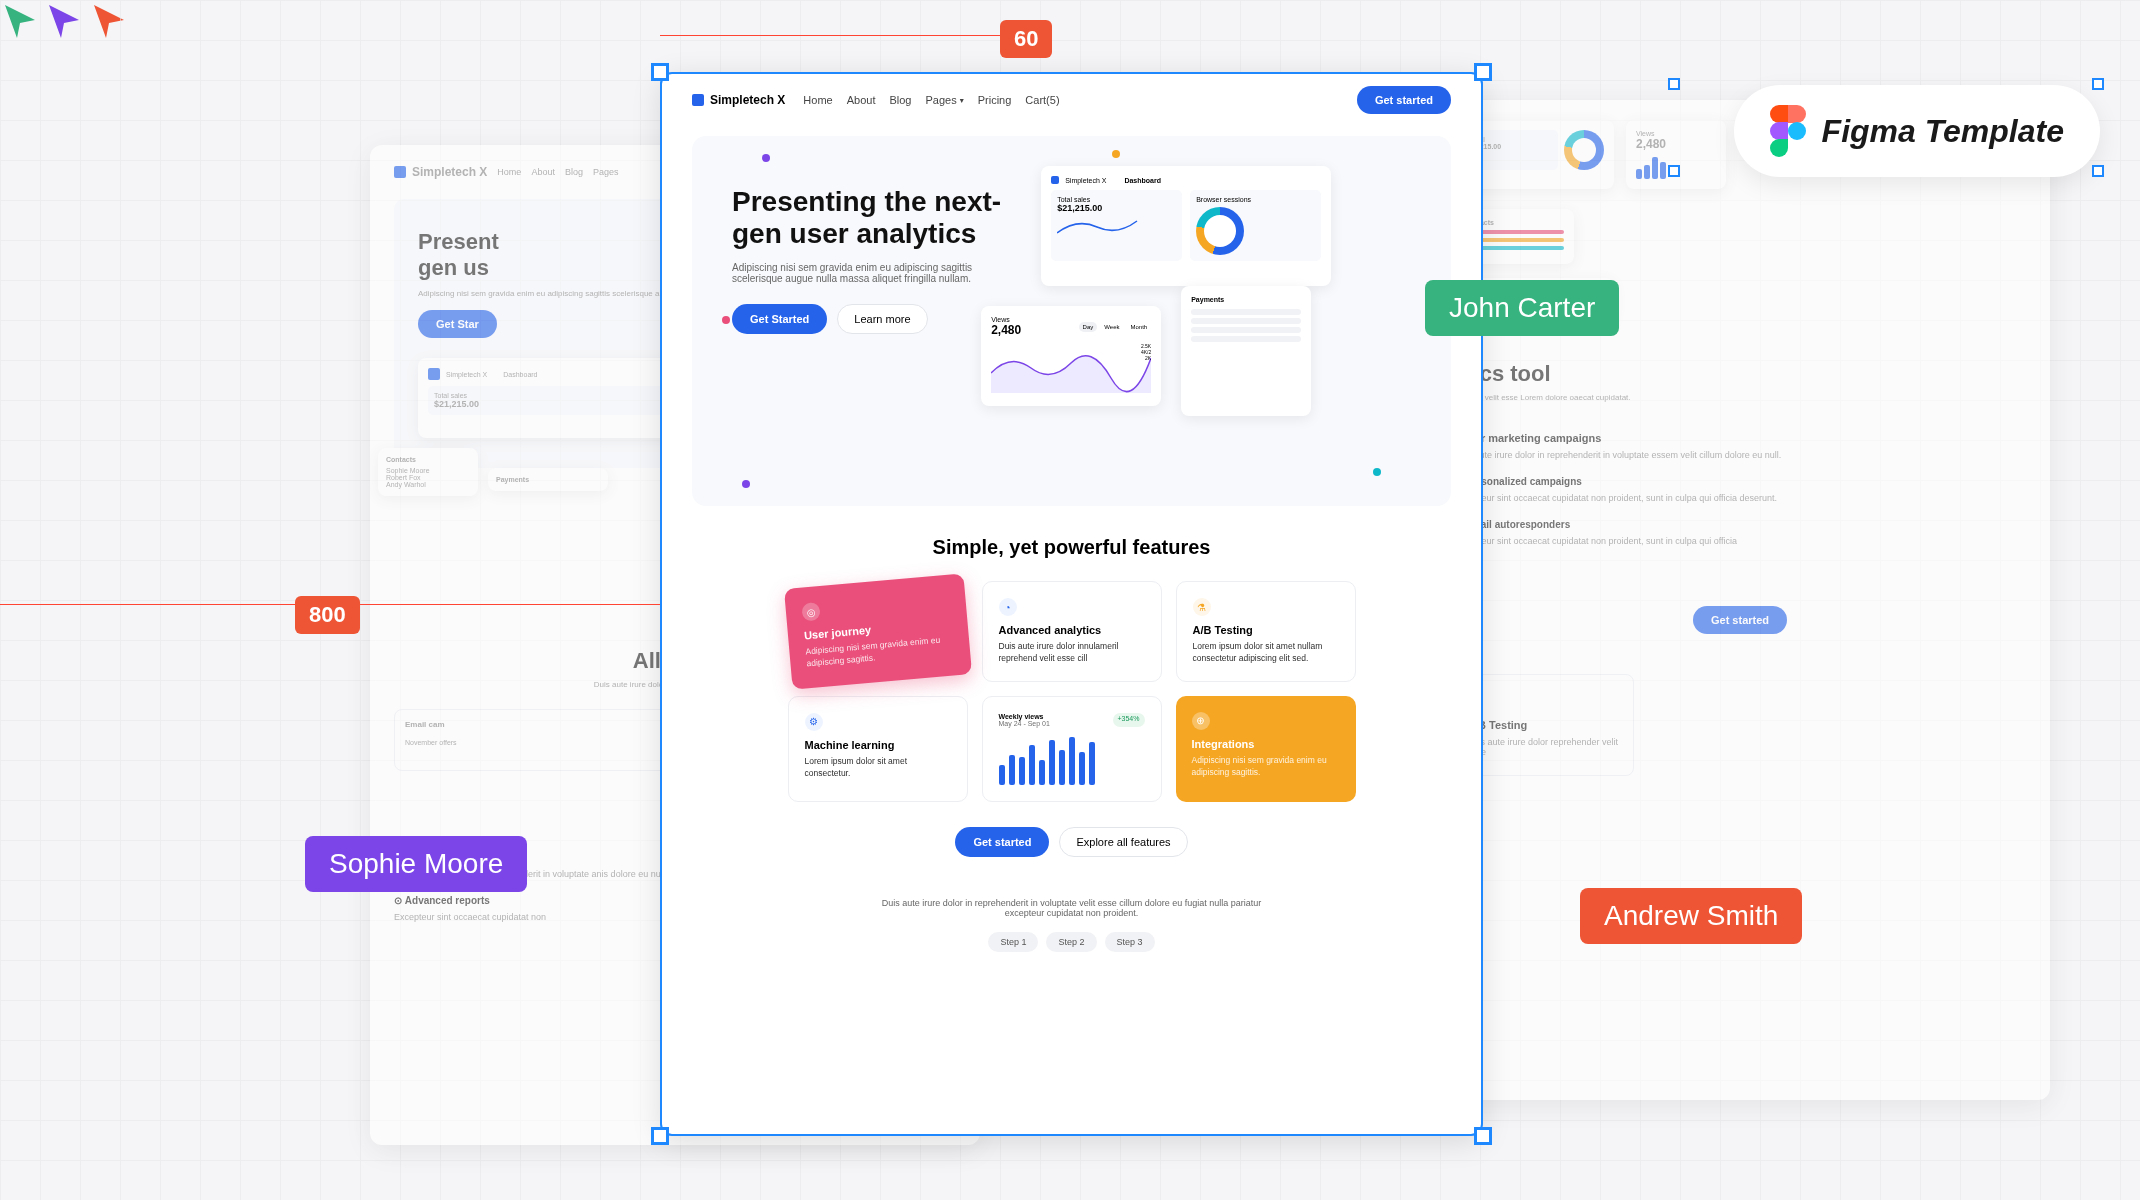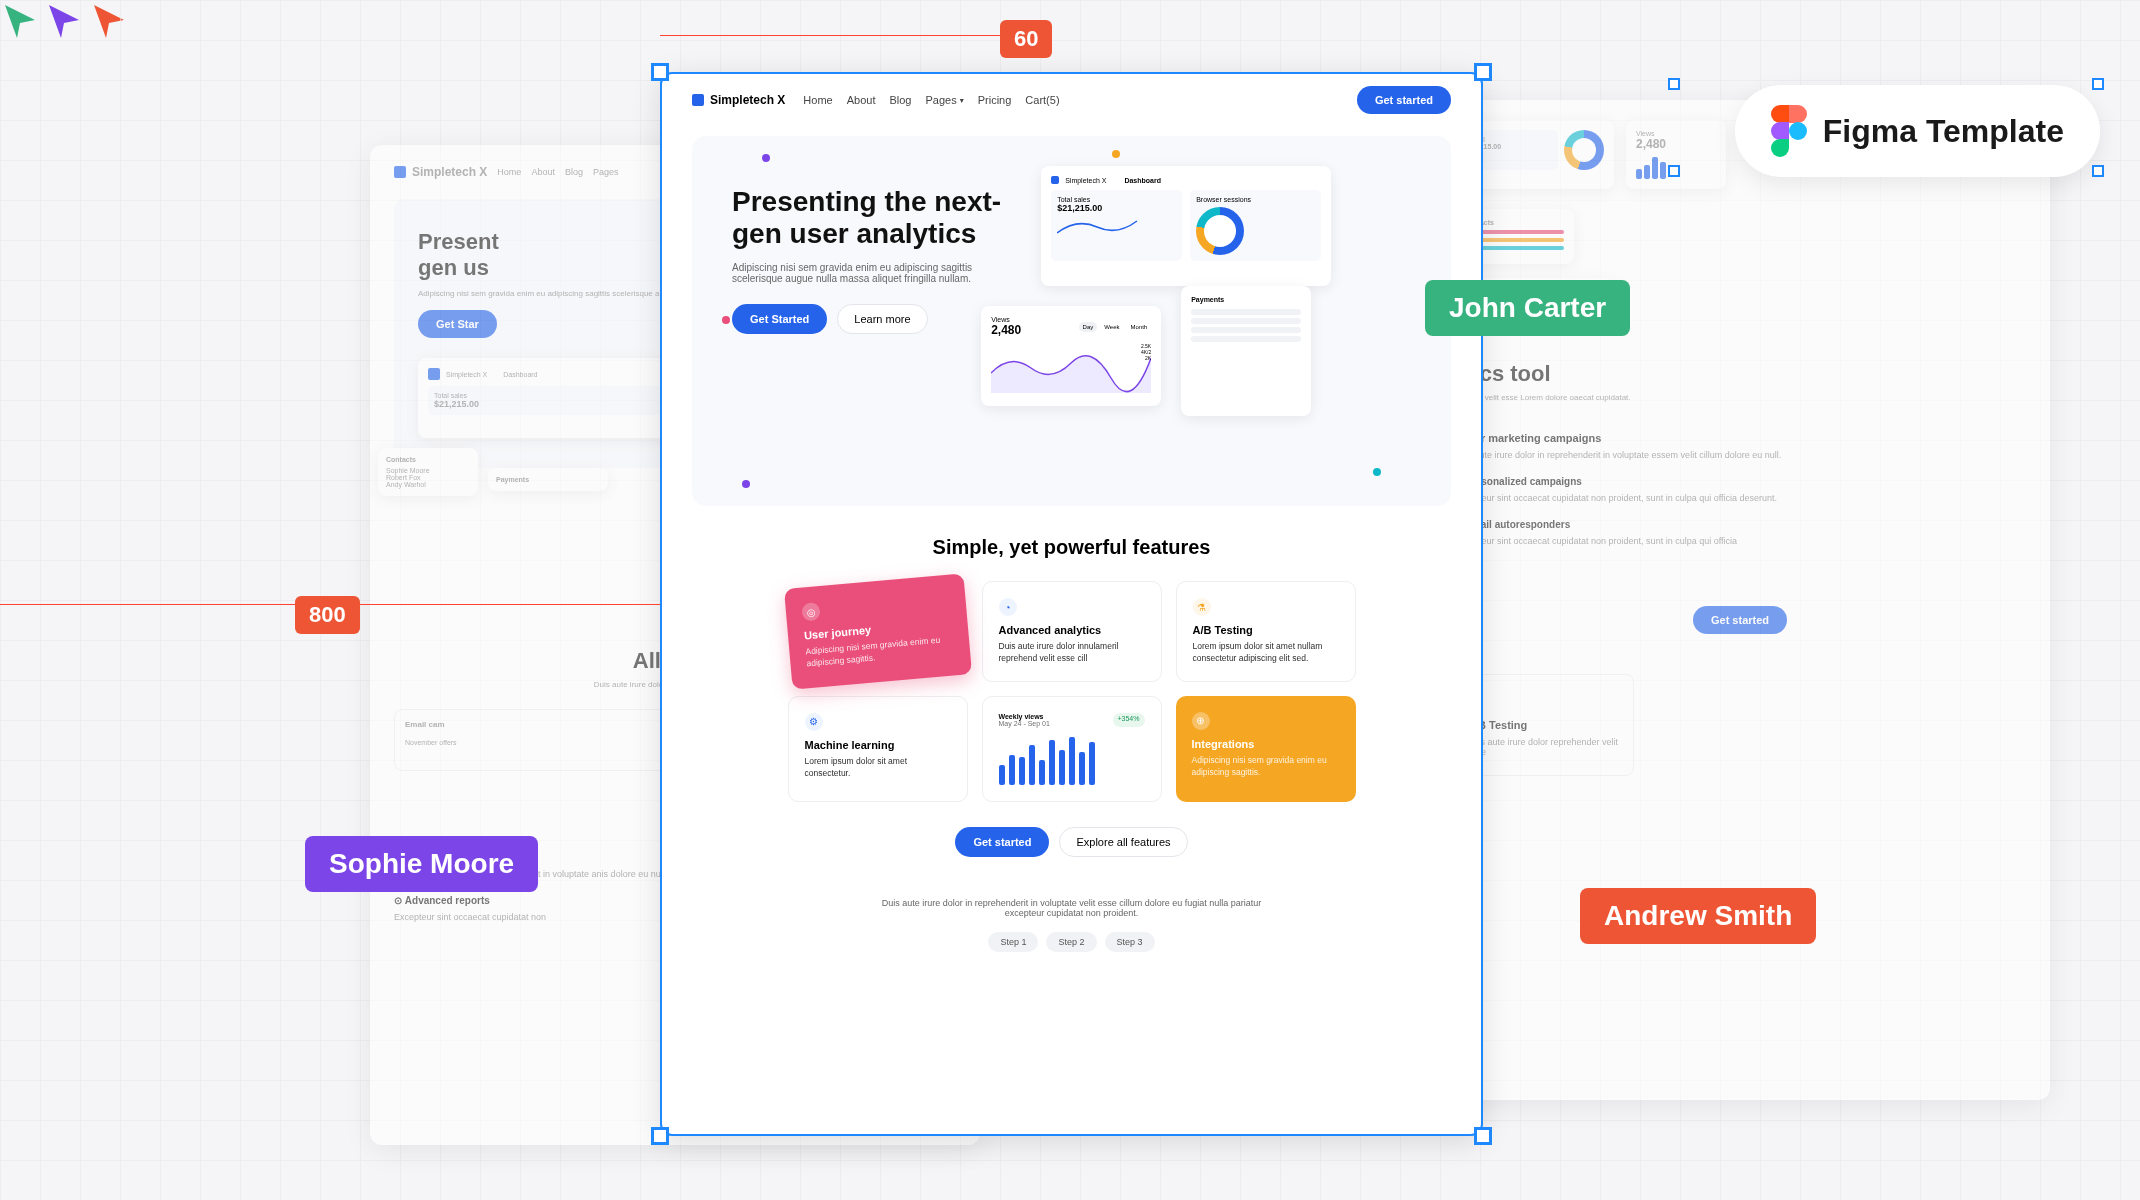--- a/index.html
+++ b/index.html
@@ -50,41 +50,42 @@
   top: 85px;
   right: 40px;
   background: #fff;
   border-radius: 50px;
   padding: 20px 36px;
   display: flex;
   align-items: center;
   gap: 16px;
   box-shadow: 0 8px 24px rgba(0,0,0,0.08);
   z-index: 100;
+  font-style: italic;
 }
 .figma-logo { width: 36px; height: 52px; position: relative; }
 .figma-dot { width: 18px; height: 18px; border-radius: 50%; position: absolute; }
 .figma-text { font-size: 32px; font-weight: 700; color: #1a1a1a; }
 
 
 .sel-handle {
   position: absolute;
   width: 12px;
   height: 12px;
   background: #fff;
   border: 2px solid #1e88ff;
   z-index: 110;
 }
 
 
 .cursor-badge {
   position: absolute;
   color: #fff;
   font-size: 28px;
-  font-weight: 700;
+  font-weight: 400;
   padding: 12px 24px;
   border-radius: 8px;
   z-index: 90;
 }
 .cb-green { background: #36b37e; top: 280px; left: 1425px; }
 .arrow-green { top: 185px; left: 1650px; }
 .cb-purple { background: #7b45e7; top: 836px; left: 305px; }
 .arrow-purple { top: 756px; left: 550px; }
 .cb-orange { background: #ee5535; top: 888px; left: 1580px; }
 .arrow-orange { top: 810px; left: 1558px; }

